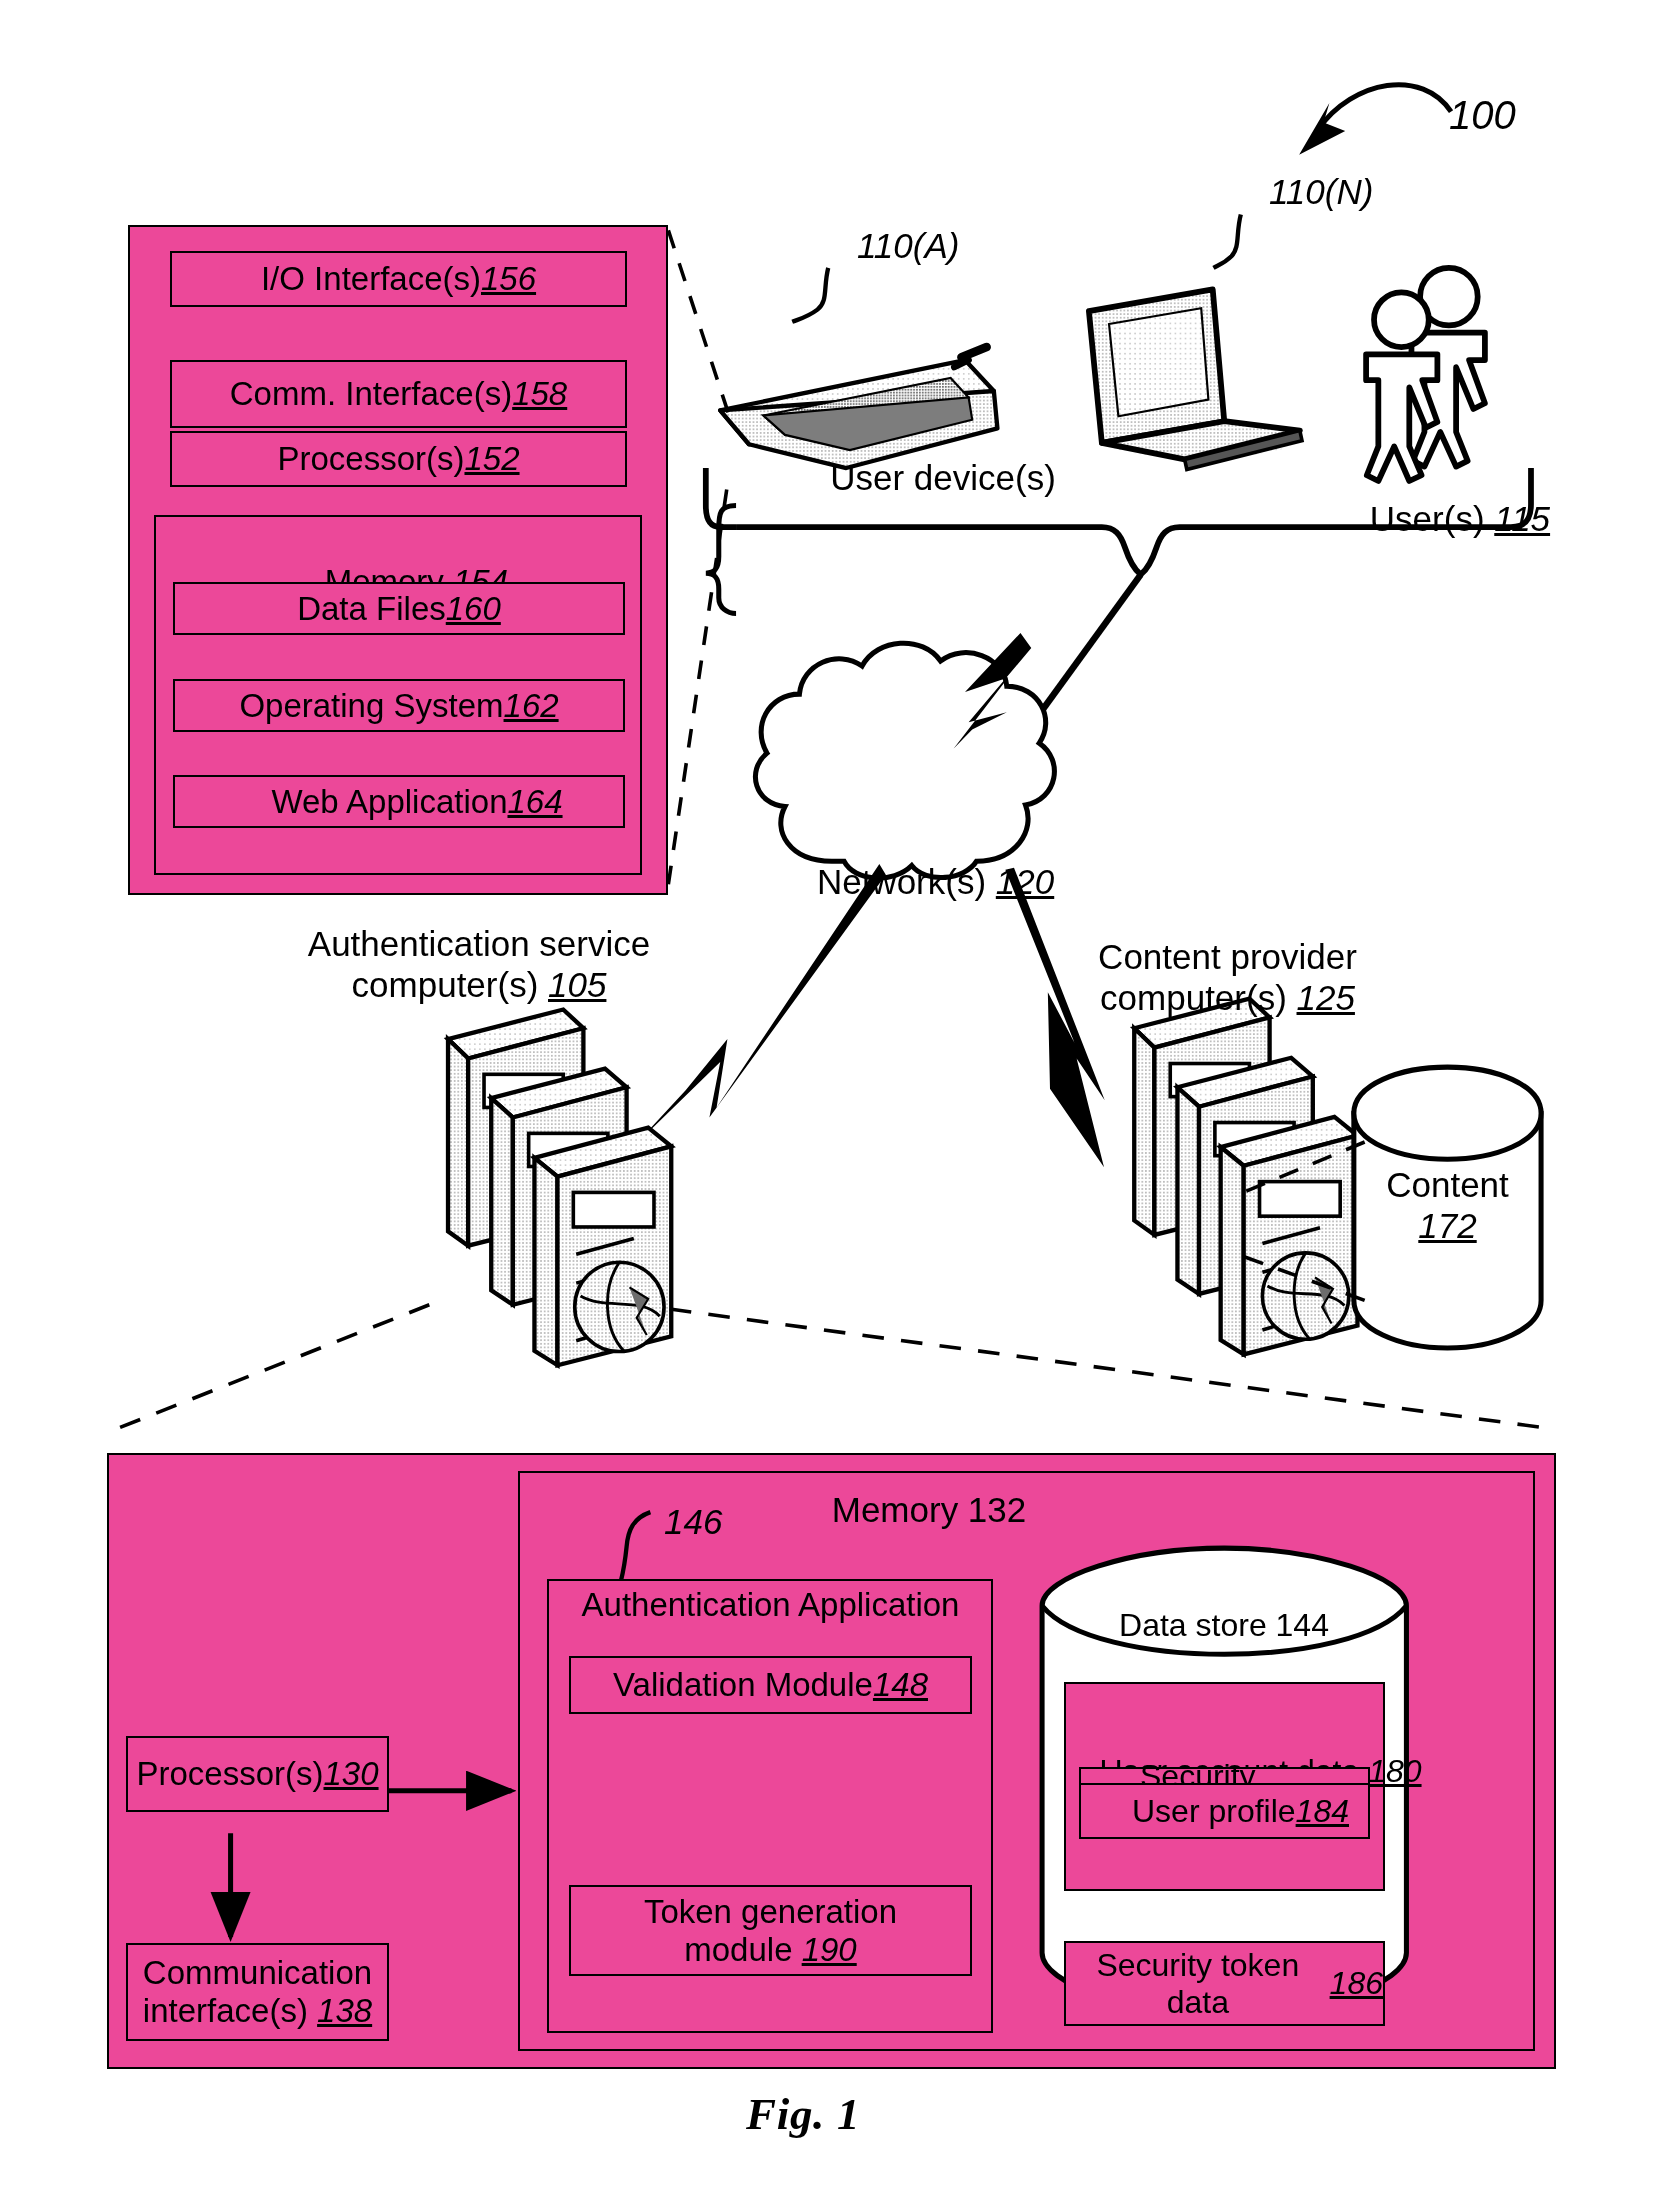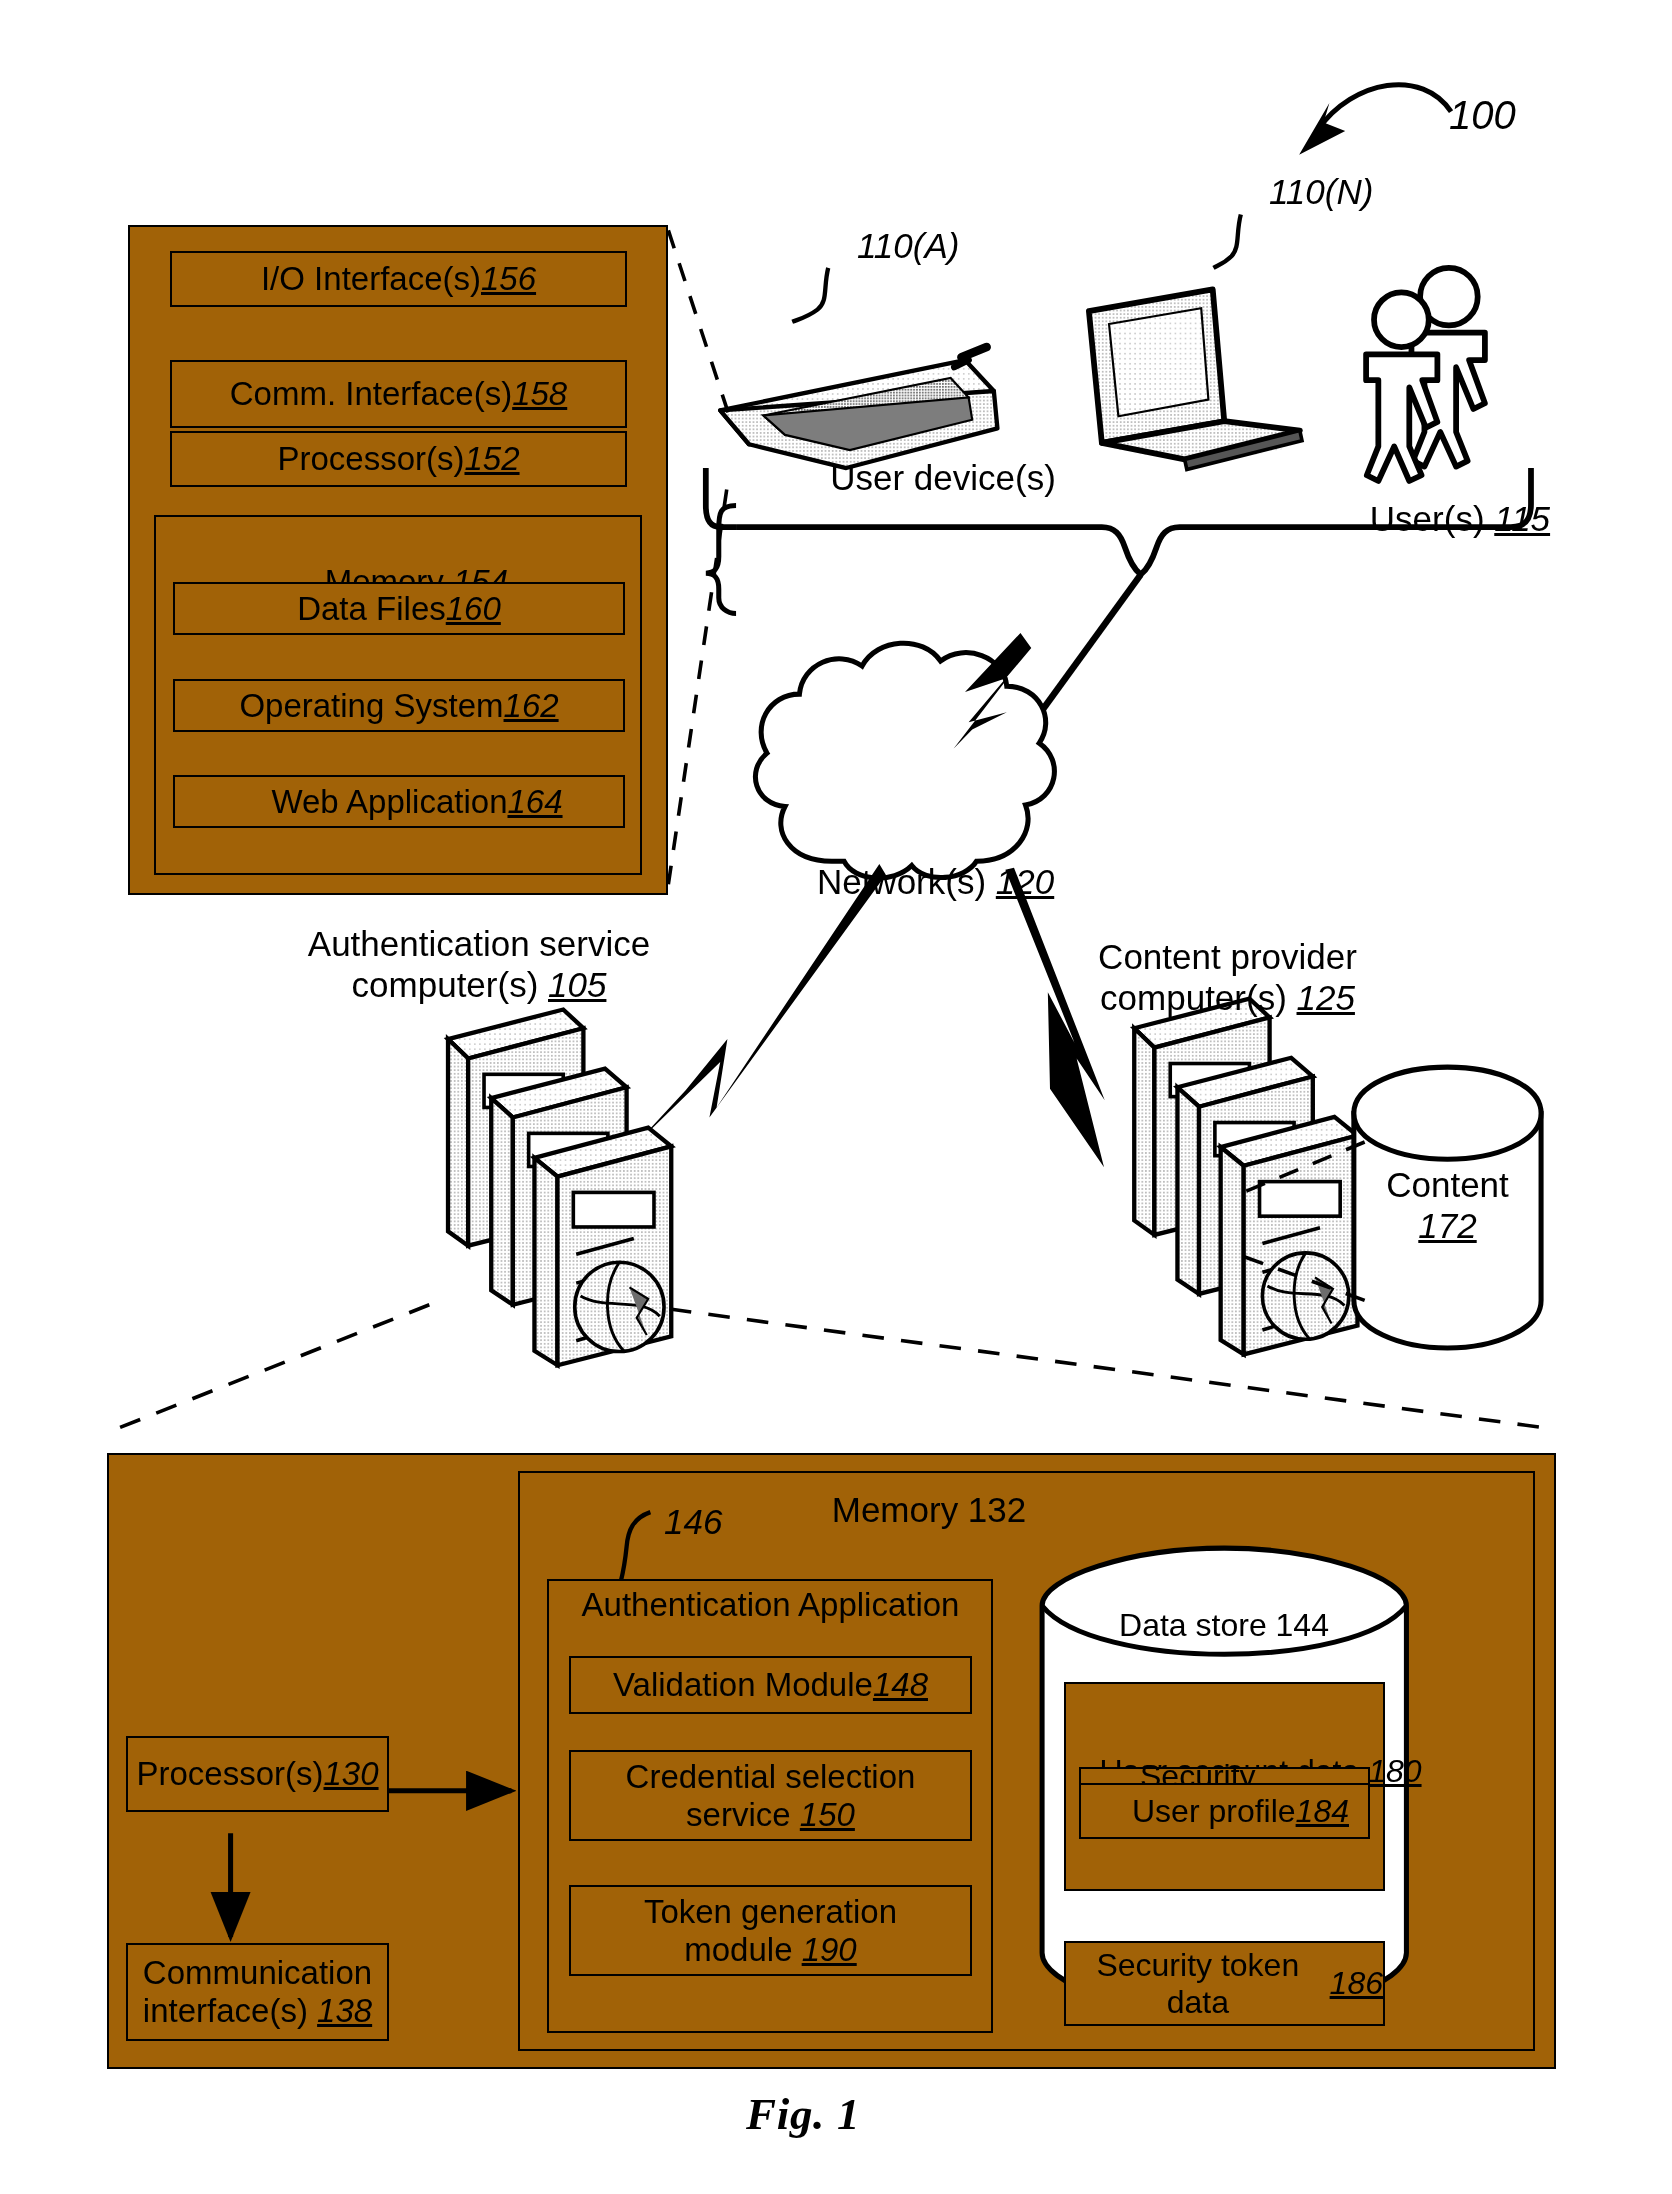--- a/index.html
+++ b/index.html
@@ -13,21 +13,21 @@
     height: 2194px;
     background: #ffffff;
     font-family: "Liberation Sans", sans-serif;
     color: #000000;
     overflow: hidden;
   }
   
   .box {
     position: absolute;
     border: 2.9px solid #000;
-    background: #a16207;
+    background: #ec4899;
     box-sizing: border-box;
   }
   .box.thin { border-width: 2.2px; }
   .label {
     position: absolute;
     text-align: center;
     line-height: 1.18;
     white-space: pre;
   }
   .ctr {
@@ -316,26 +316,20 @@
 
   <div class="box" style="left:547px; top:1579px; width:446px; height:454px;"></div>
 
   <div class="label t46" style="left:553px; top:1586px; width:435px;">Authentication Application</div>
 
   <div class="box thin ctr t46" style="left:569px; top:1656px; width:403px; height:58px;">
     <span>Validation Module </span>
       <span class="num">148</span>
   </div>
 
-  <div class="box thin ctr t46" style="left:569px; top:1750px; width:403px; height:91px;">
-    <div>
-      <span>Credential selection</span><br>
-      <span>service </span><span class="num">150</span>
-    </div>
-  </div>
 
   <div class="box thin ctr t46" style="left:569px; top:1885px; width:403px; height:91px;">
     <div>
       <span>Token generation</span><br>
       <span>module </span><span class="num">190</span>
     </div>
   </div>
 
   <svg class="overlay" viewBox="0 0 2323 3047">
     <path d="M 1447 2230

